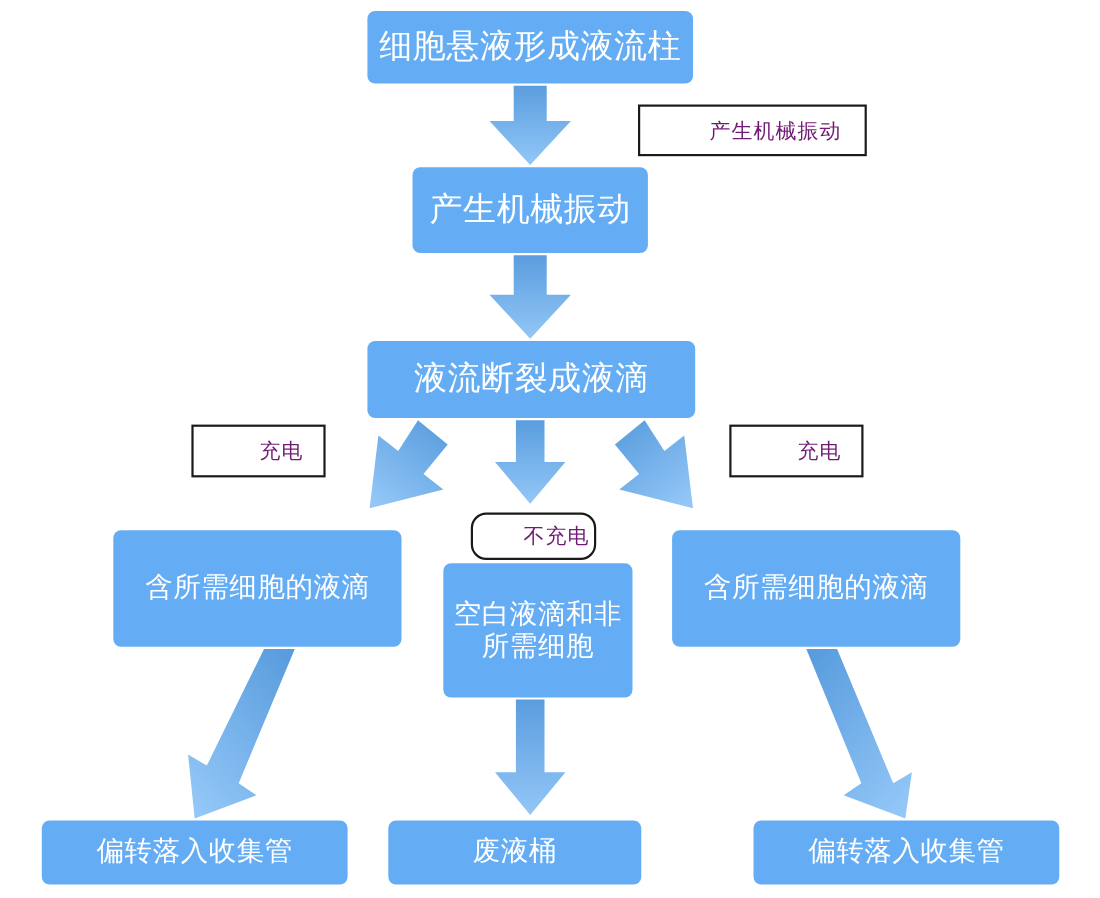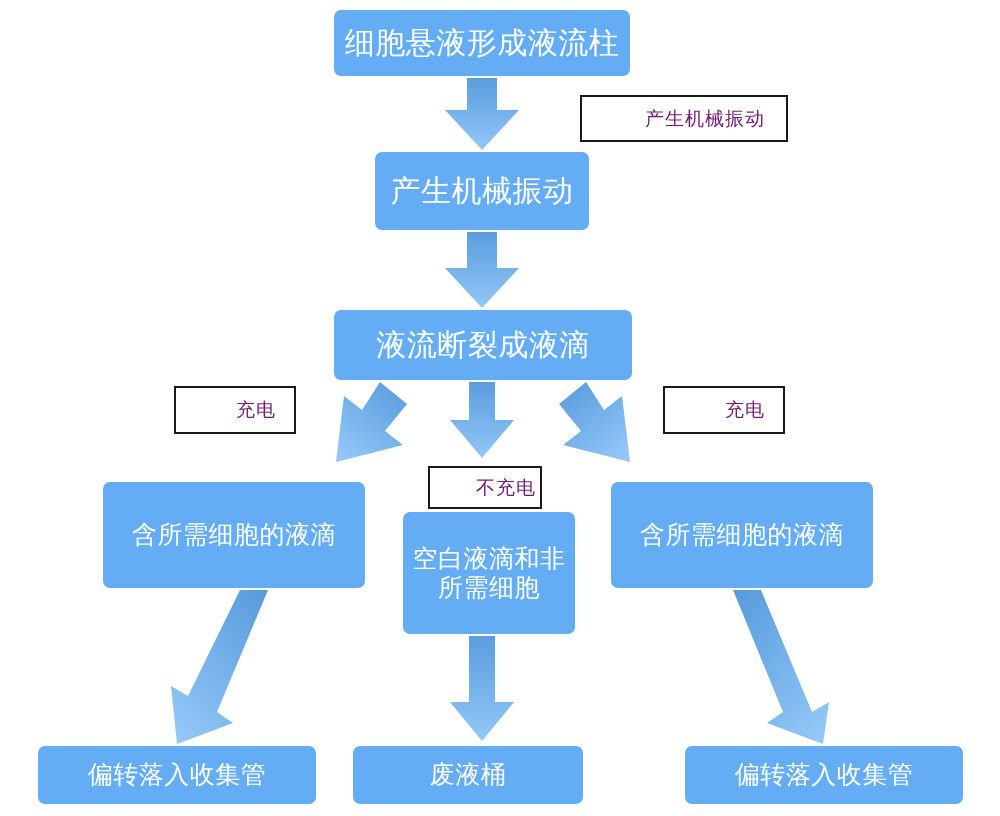--- a/index.html
+++ b/index.html
@@ -63,21 +63,21 @@
   #n-mid-drop    { left: 403px; top: 512px; width: 172px; height: 122px; font-size: 25px; }
   #n-right-drop  { left: 611px; top: 482px; width: 262px; height: 106px; font-size: 25px; }
   #n-left-tube   { left: 38px;  top: 746px; width: 278px; height: 58px;  font-size: 25px; }
   #n-waste       { left: 353px; top: 746px; width: 230px; height: 58px;  font-size: 25px; }
   #n-right-tube  { left: 685px; top: 746px; width: 278px; height: 58px;  font-size: 25px; }
 
   
   #lb-vibration  { left: 580px; top: 95px;  width: 208px; height: 47px; }
   #lb-charge-l   { left: 174px; top: 386px; width: 122px; height: 48px; }
   #lb-charge-r   { left: 663px; top: 386px; width: 122px; height: 48px; }
-  #lb-nocharge   { left: 428px; top: 466px; width: 114px; height: 43px; }
+  #lb-nocharge   { left: 428px; top: 466px; width: 114px; height: 43px; border-radius: 14px; }
 </style>
 </head>
 <body>
 
 <div id="canvas">
 
   <svg id="arrow-layer" viewBox="0 0 1000 816" width="1000" height="816" xmlns="http://www.w3.org/2000/svg">
     <defs>
       <linearGradient id="gradV" x1="0" y1="0" x2="0" y2="1">
         <stop offset="0%" stop-color="#5A9DDE"></stop>

